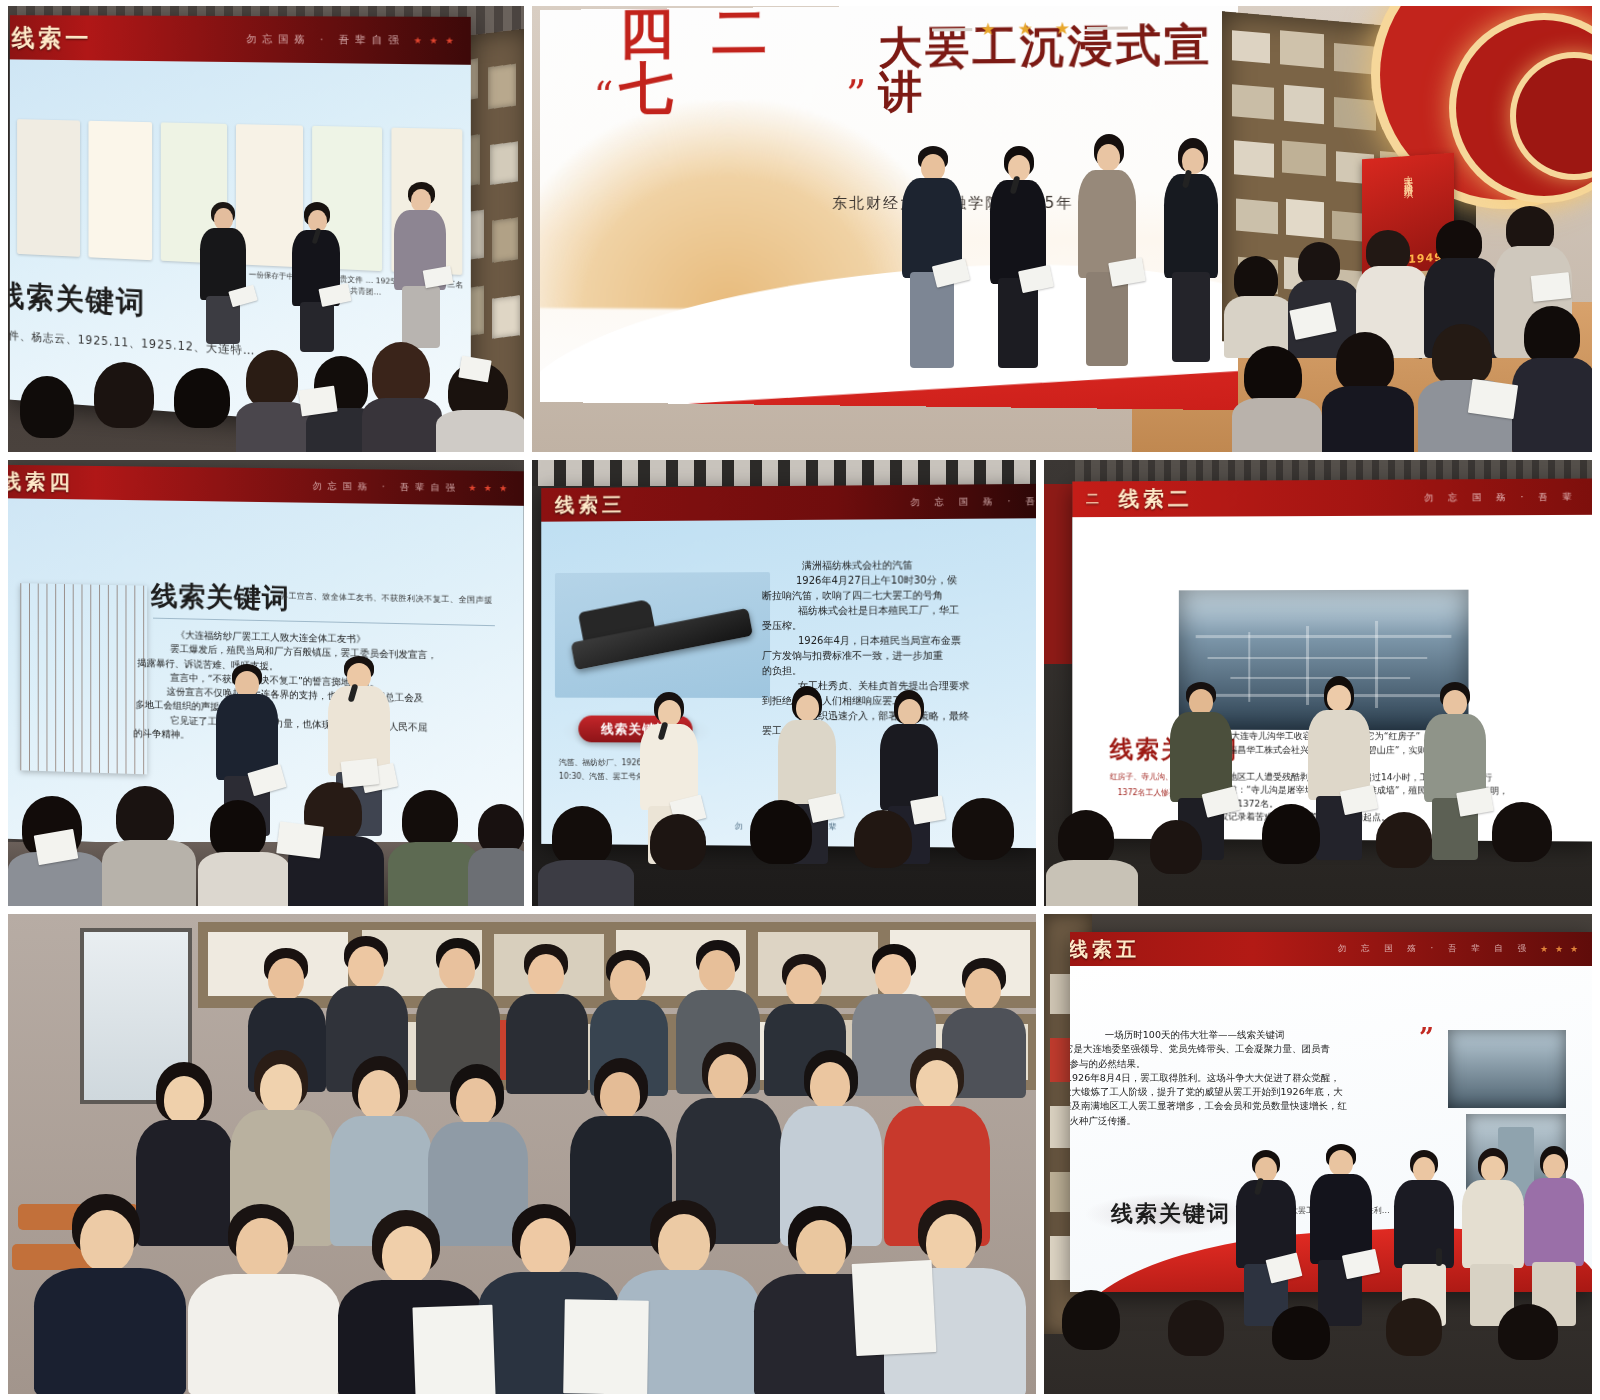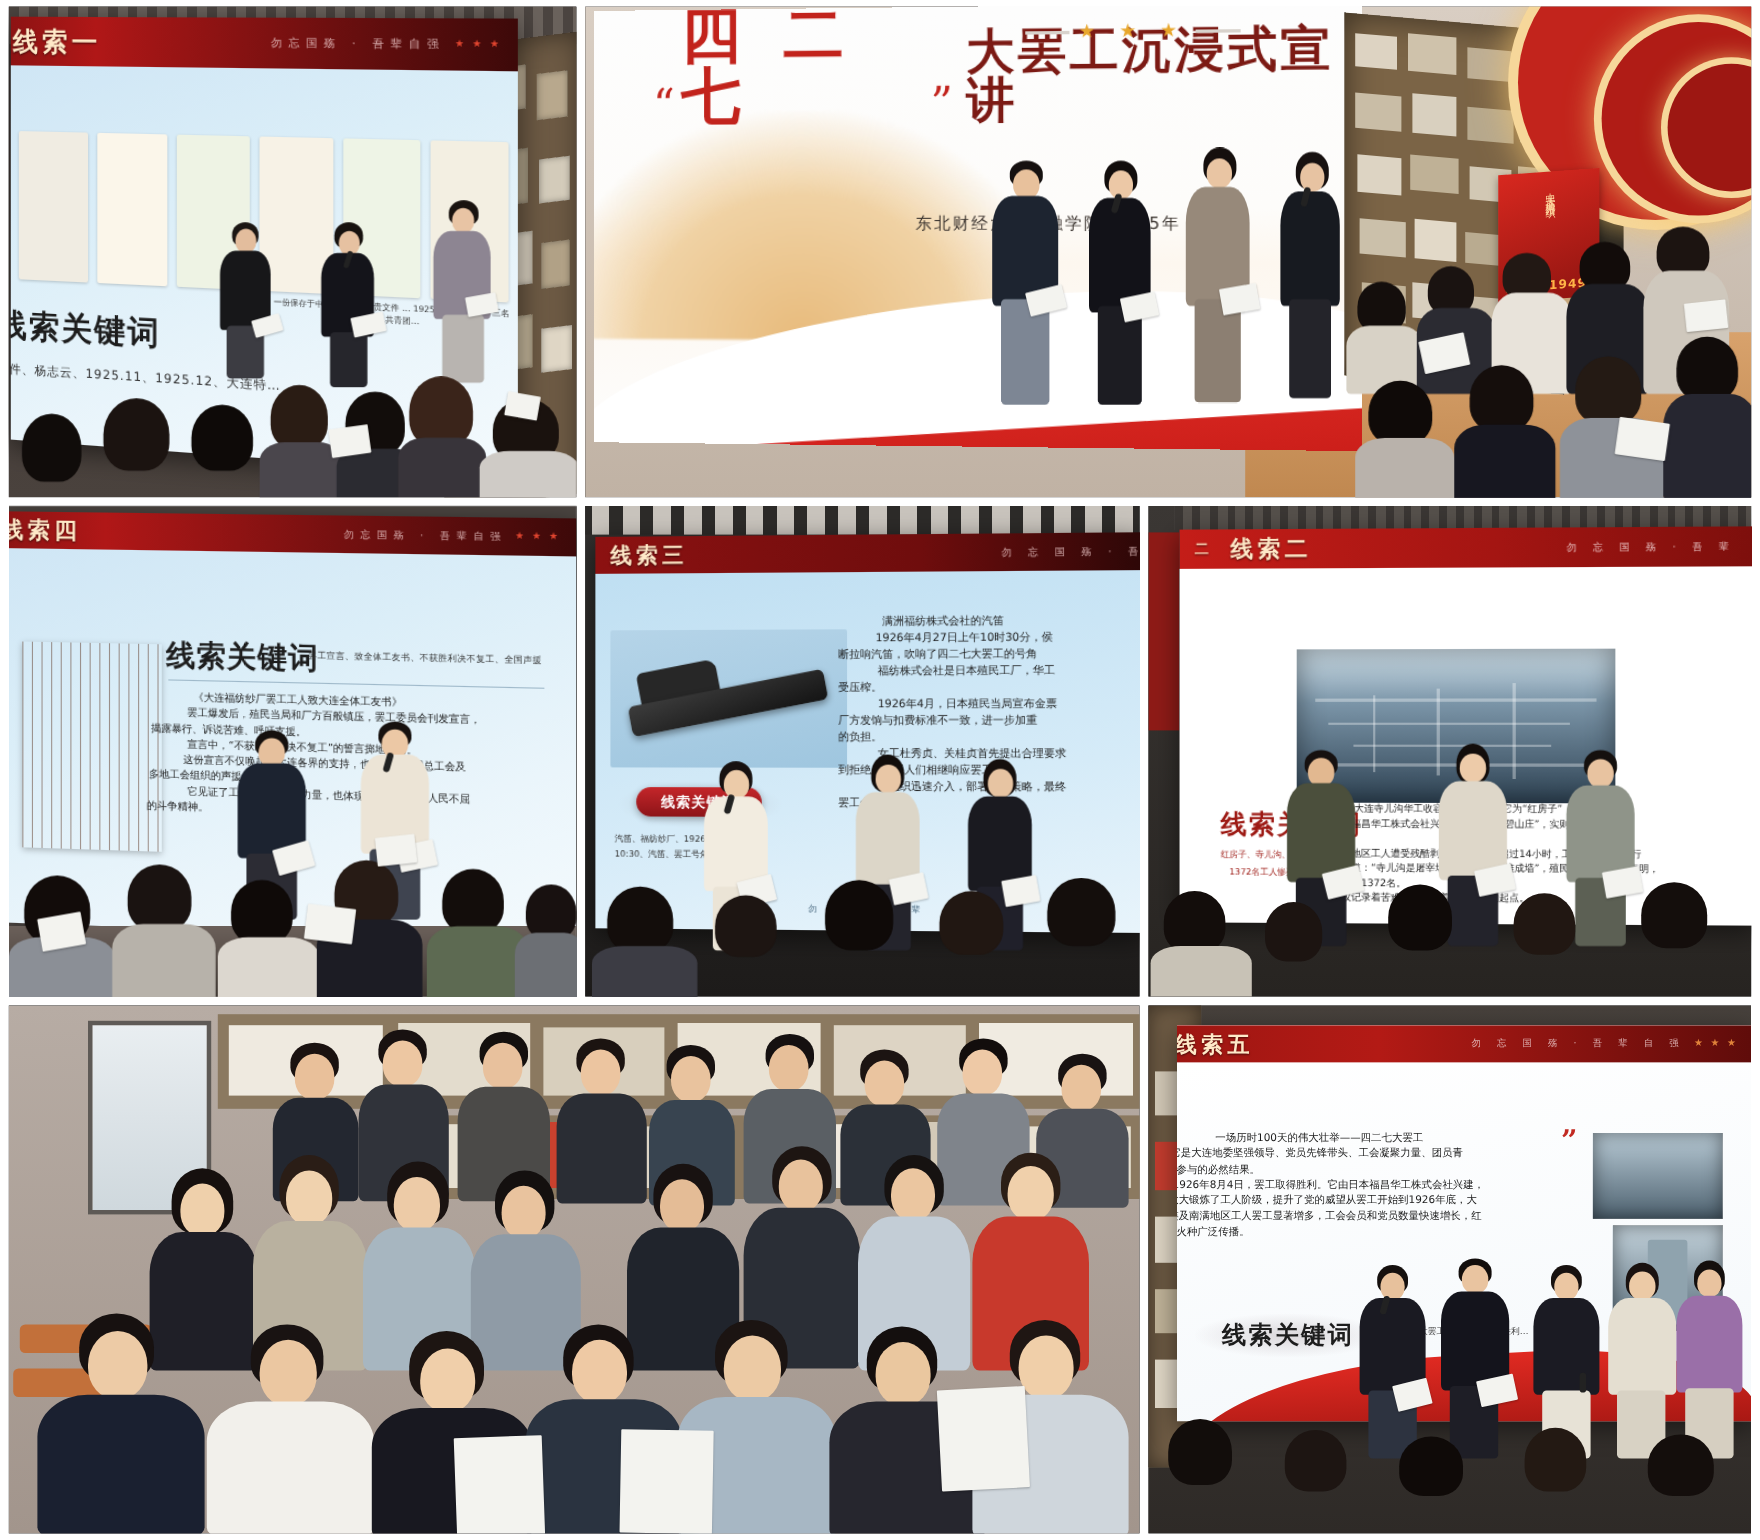--- a/index.html
+++ b/index.html
@@ -874,24 +874,24 @@
       </div>
 
       <div style="position:absolute;left:0;right:0;top:34px;bottom:0;background:linear-gradient(170deg,#ffffff,#f4f8fb)">
         <div class="quote">”</div>
         <div class="img1"></div>
         <div class="img2">
             <i></i>
           </div>
 
         <div style="position:absolute;left:12px;top:62px;width:320px">
-          <div class="para" style="font-size:9.5px;text-indent:2.4em">一场历时100天的伟大壮举——四二七大罢工</div>
+          <div class="para" style="font-size:9.5px;text-indent:2.4em">一场历时100天的伟大壮举——线索关键词</div>
           <div class="para" style="font-size:9.5px;margin-left:-18px">它是大连地委坚强领导、党员先锋带头、工会凝聚力量、团员青</div>
           <div class="para" style="font-size:9.5px;margin-left:-22px">极参与的必然结果。</div>
-          <div class="para" style="font-size:9.5px;margin-left:-16px">1926年8月4日，罢工取得胜利。它由日本福昌华工株式会社兴建，</div>
+          <div class="para" style="font-size:9.5px;margin-left:-16px">1926年8月4日，罢工取得胜利。这场斗争大大促进了群众觉醒，</div>
           <div class="para" style="font-size:9.5px;margin-left:-20px">大大锻炼了工人阶级，提升了党的威望从罢工开始到1926年底，大</div>
           <div class="para" style="font-size:9.5px;margin-left:-20px">连及南满地区工人罢工显著增多，工会会员和党员数量快速增长，红</div>
           <div class="para" style="font-size:9.5px;margin-left:-22px">色火种广泛传播。</div>
         </div>
 
         <div class="kwpill2">
           <span class="kw-title" style="font-size:22px;letter-spacing:2px">线索关键词</span>
         </div>
         <div class="kw-line" style="position:absolute;left:196px;bottom:76px;font-size:8px;color:#444">四二七大罢工、1926.8.4、胜利…</div>
 

